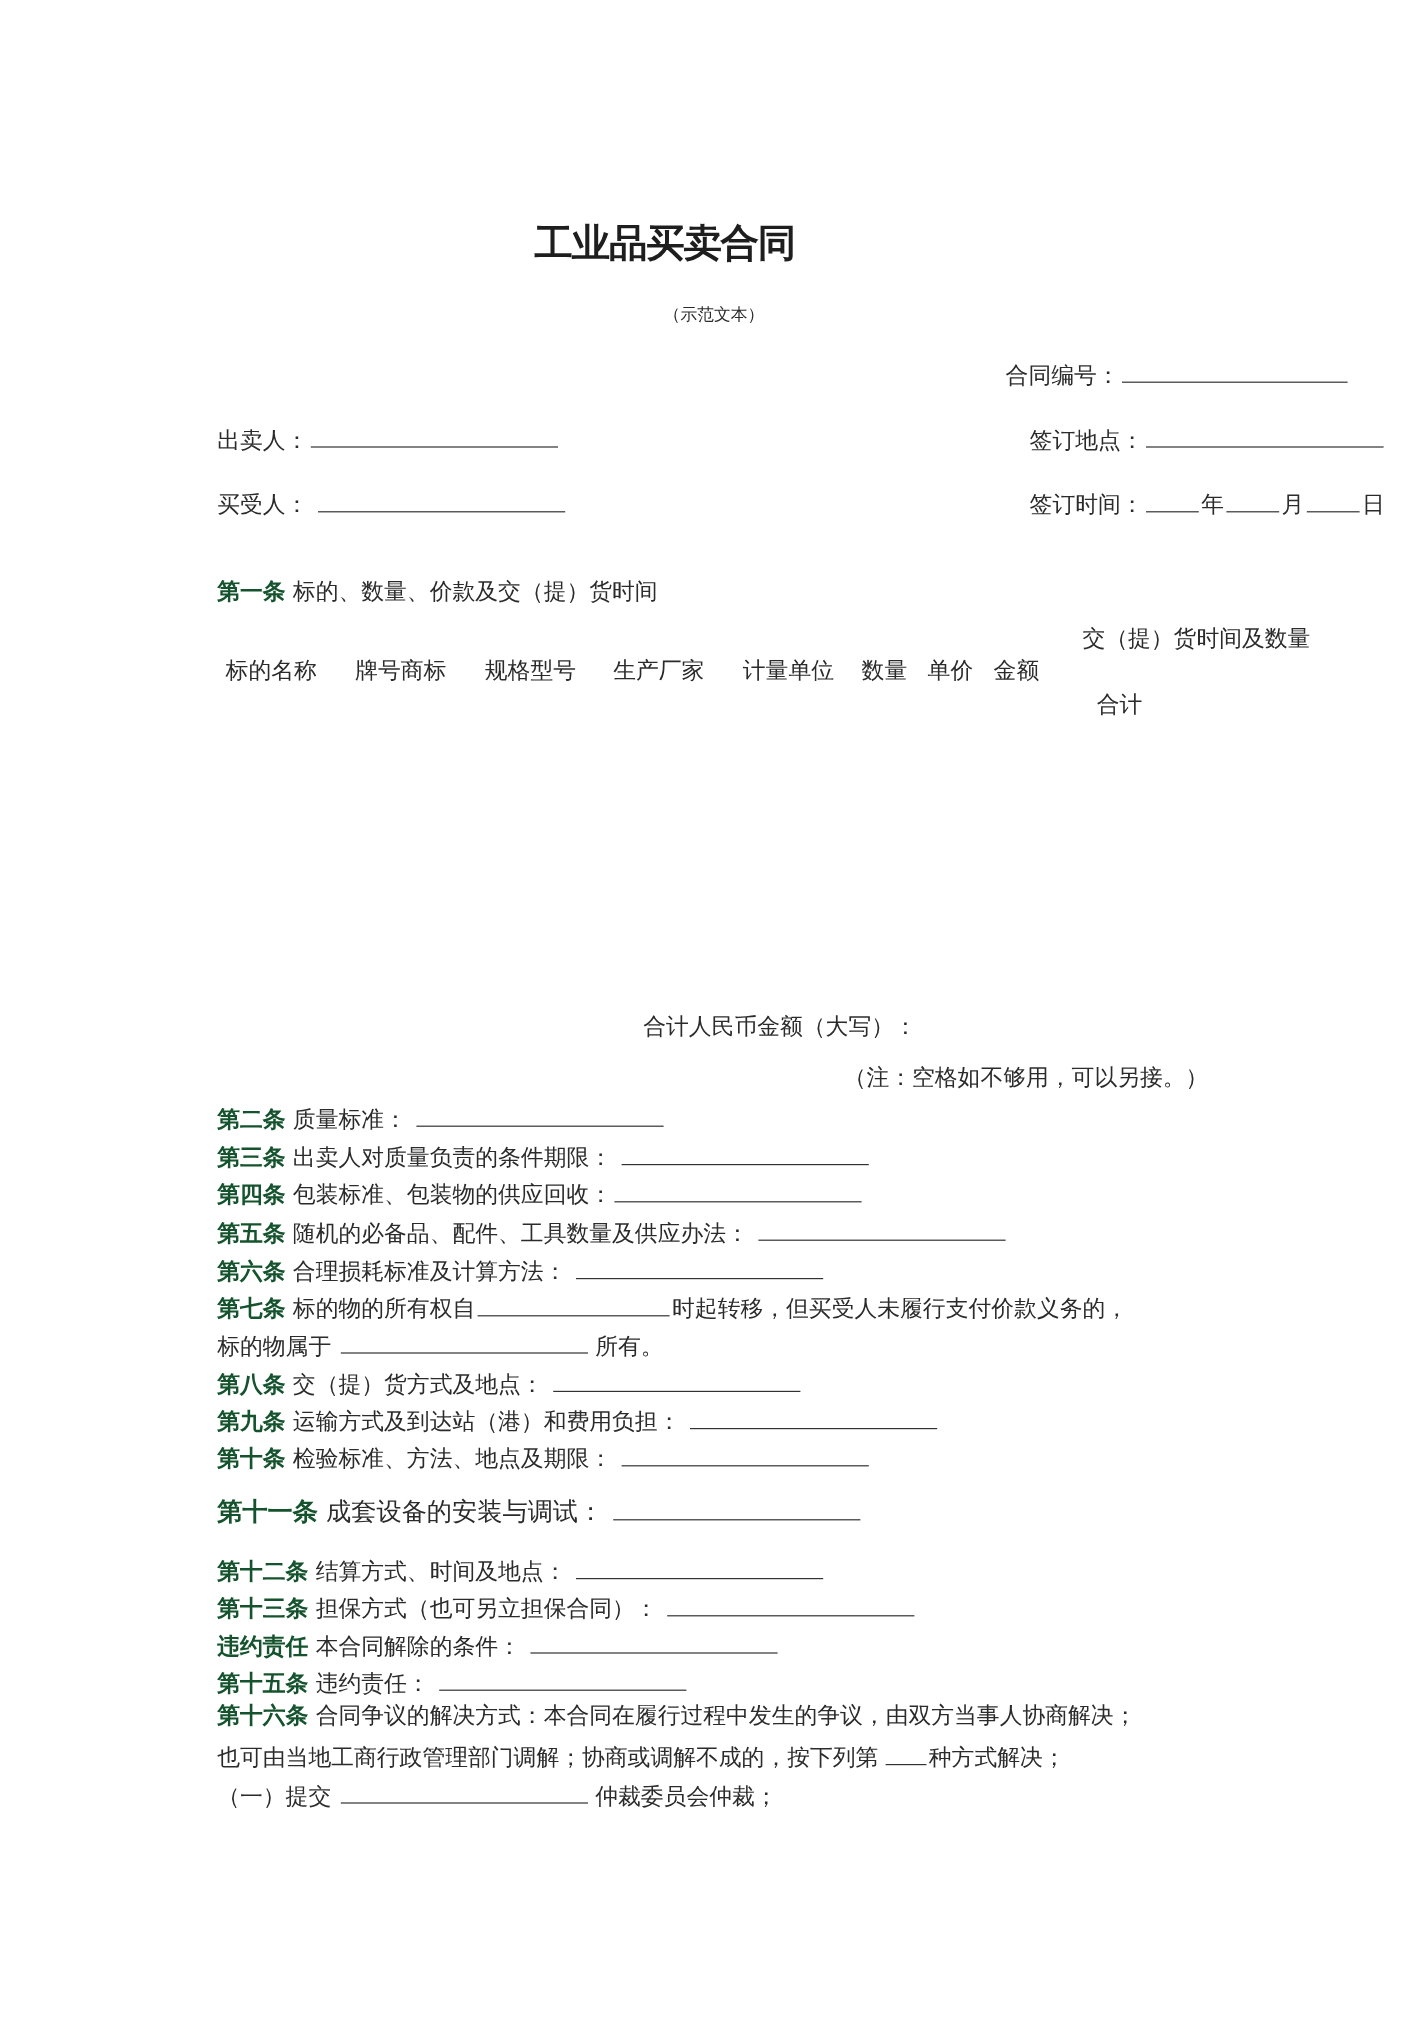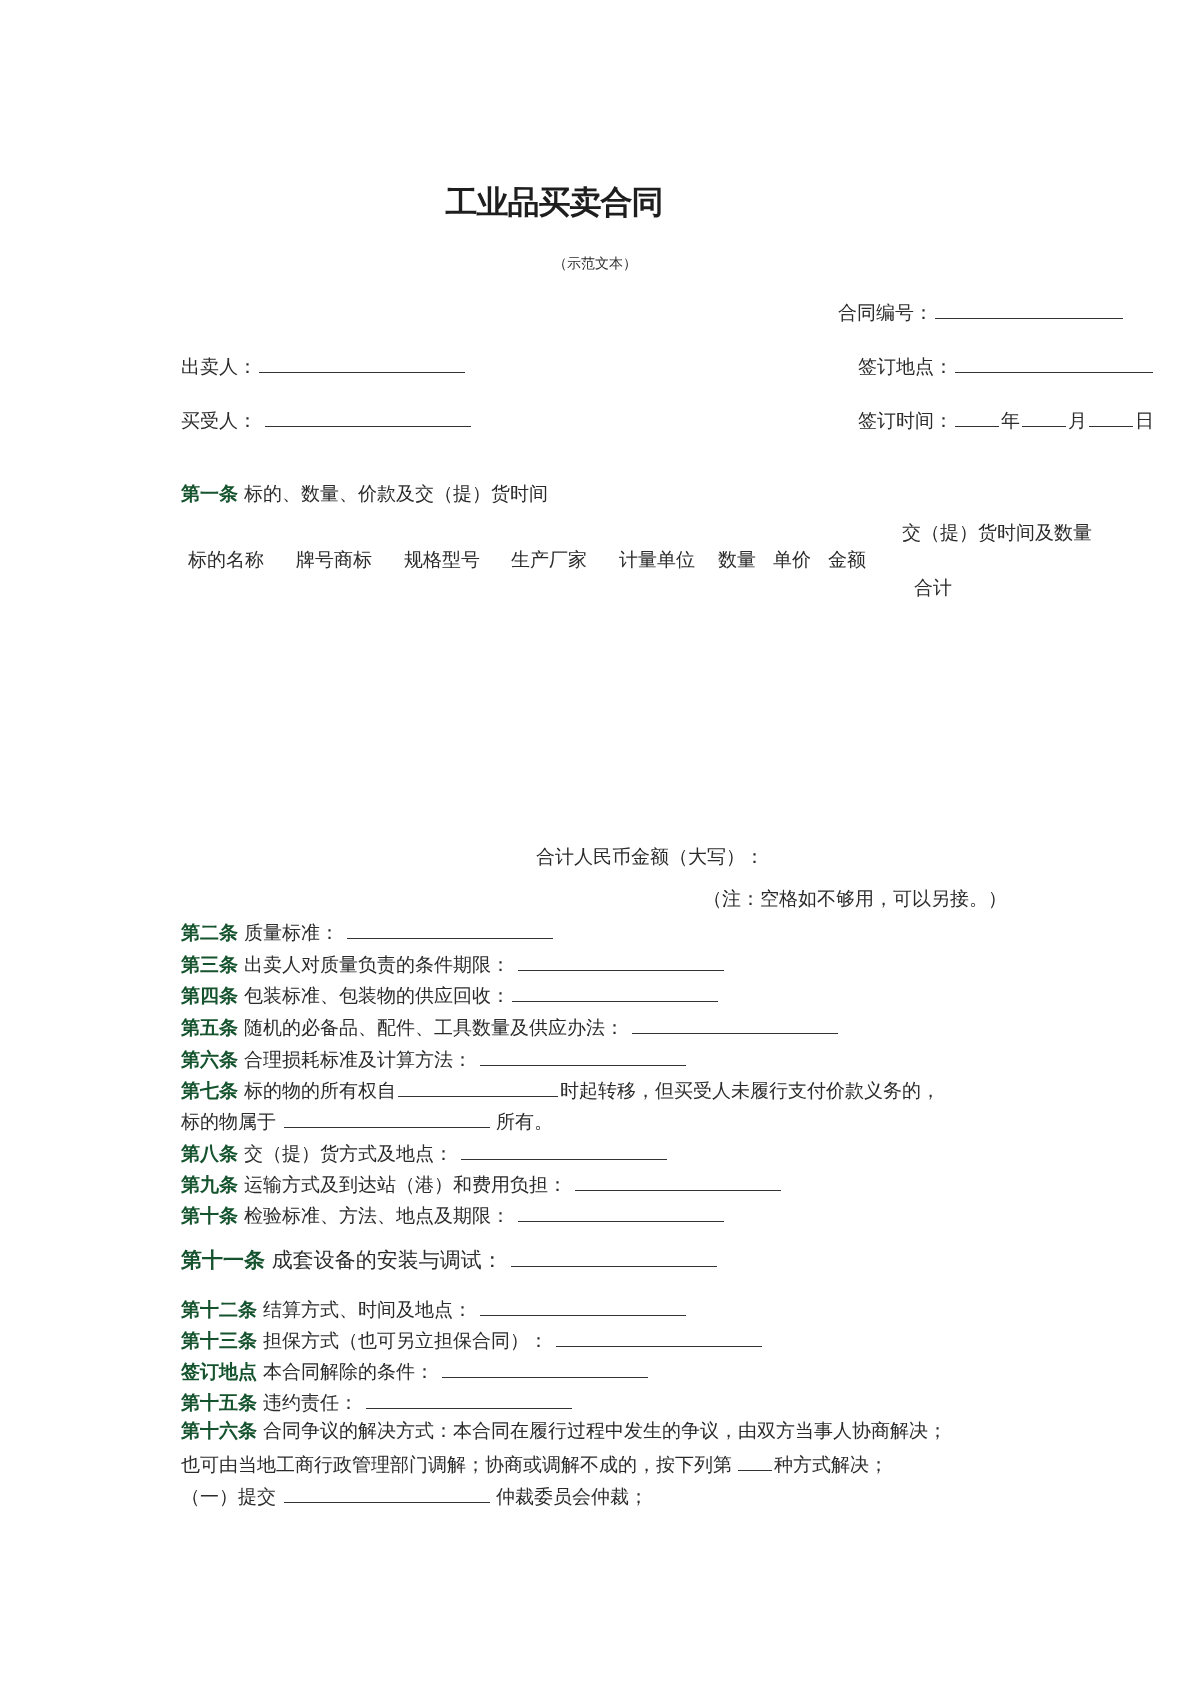--- a/index.html
+++ b/index.html
@@ -103,21 +103,21 @@
   </div>
   <div class="abs t row" style="top:1297px;">
     <span class="b">第十二条</span>
     <span>结算方式、时间及地点：</span><span class="blank" style="width:206px; margin-left:8px;"></span>
   </div>
   <div class="abs t row" style="top:1328px;">
     <span class="b">第十三条</span>
     <span>担保方式（也可另立担保合同）：</span><span class="blank" style="width:206px; margin-left:8px;"></span>
   </div>
   <div class="abs t row" style="top:1359px;">
-    <span class="b">签订地点</span>
+    <span class="b">违约责任</span>
     <span>本合同解除的条件：</span><span class="blank" style="width:206px; margin-left:8px;"></span>
   </div>
   <div class="abs t row" style="top:1390px;">
     <span class="b">第十五条</span>
     <span>违约责任：</span><span class="blank" style="width:206px; margin-left:8px;"></span>
   </div>
   <div class="abs t row" style="top:1421px;">
     <span class="b">第十六条</span>
     <span>合同争议的解决方式：本合同在履行过程中发生的争议，由双方当事人协商解决；</span>
   </div>

